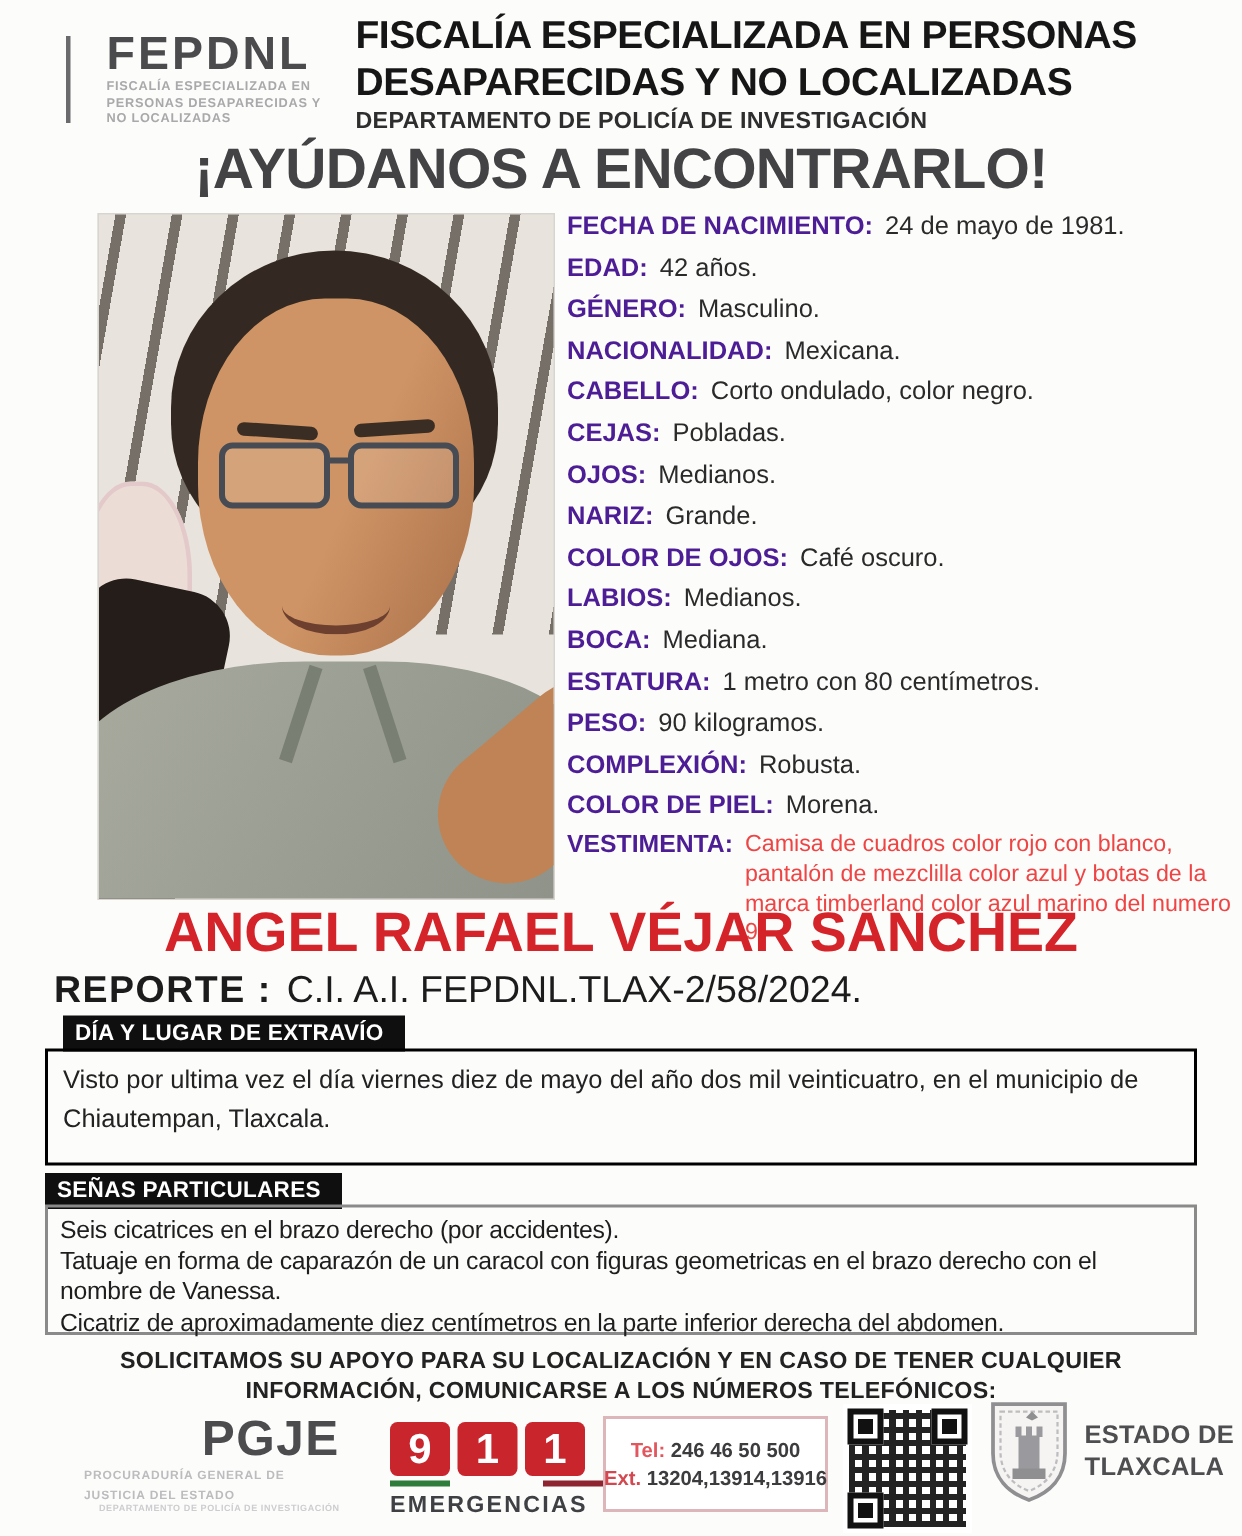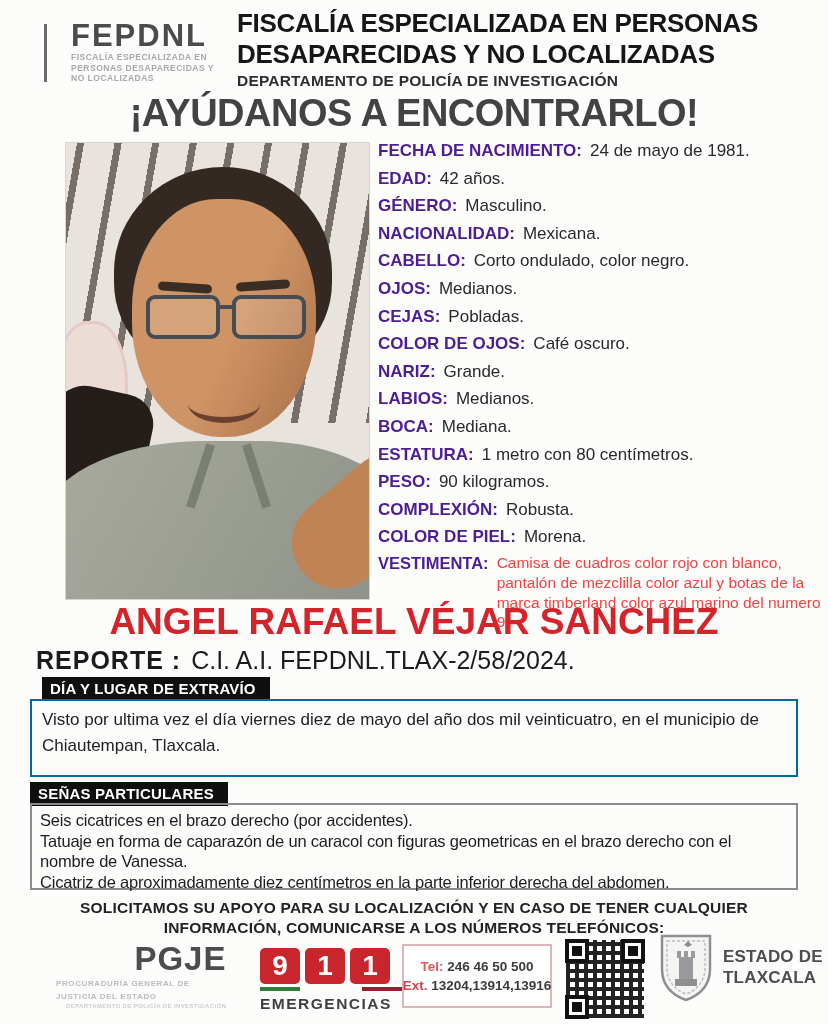--- a/index.html
+++ b/index.html
@@ -57,21 +57,21 @@
   .person-name{position:absolute;left:0;right:0;top:601px;text-align:center;font-size:37px;
                font-weight:bold;color:#d5232a;}
   .report{position:absolute;left:36px;top:646px;font-size:25px;color:#1c1c1c;}
   .report-label{font-weight:bold;letter-spacing:1px;}
   .report-value{font-weight:500;margin-left:10px;}
 
   
   .tag{position:absolute;background:#0f0f0f;color:#fff;font-size:15px;font-weight:bold;
        padding:3px 14px 4px 8px;letter-spacing:.2px;}
   .tag1{left:42px;top:677px;}
-  .box1{position:absolute;left:30px;top:699px;width:768px;height:78px;border:2px solid #0369a1;
+  .box1{position:absolute;left:30px;top:699px;width:768px;height:78px;border:2px solid #000000;
         padding:6px 10px;box-sizing:border-box;font-size:17px;line-height:26px;color:#222;}
   .tag2{left:30px;top:782px;}
   .box2{position:absolute;left:30px;top:803px;width:768px;height:87px;border:2px solid #8a8a8a;
         padding:5px 8px;box-sizing:border-box;font-size:16.5px;line-height:20.6px;color:#1e1e1e;
         letter-spacing:-.2px;}
   .box2 p{margin:0;}
 
   
   .notice{position:absolute;left:0;right:0;top:898px;text-align:center;font-size:15.5px;
           font-weight:bold;color:#222;line-height:19.5px;letter-spacing:.2px;}
@@ -145,24 +145,24 @@
     <div class="collar-r"></div>
     <div class="arm"></div>
   </div>
 
   <div class="fields">
     <div class="frow"><span class="flabel">FECHA DE NACIMIENTO:</span><span>24 de mayo de 1981.</span></div>
     <div class="frow"><span class="flabel">EDAD:</span><span>42 años.</span></div>
     <div class="frow"><span class="flabel">GÉNERO:</span><span>Masculino.</span></div>
     <div class="frow"><span class="flabel">NACIONALIDAD:</span><span>Mexicana.</span></div>
     <div class="frow"><span class="flabel">CABELLO:</span><span>Corto ondulado, color negro.</span></div>
+    <div class="frow"><span class="flabel">CEJAS:</span><span>Pobladas.</span></div>
     <div class="frow"><span class="flabel">OJOS:</span><span>Medianos.</span></div>
-    <div class="frow"><span class="flabel">CEJAS:</span><span>Pobladas.</span></div>
+    <div class="frow"><span class="flabel">NARIZ:</span><span>Grande.</span></div>
     <div class="frow"><span class="flabel">COLOR DE OJOS:</span><span>Café oscuro.</span></div>
-    <div class="frow"><span class="flabel">NARIZ:</span><span>Grande.</span></div>
     <div class="frow"><span class="flabel">LABIOS:</span><span>Medianos.</span></div>
     <div class="frow"><span class="flabel">BOCA:</span><span>Mediana.</span></div>
     <div class="frow"><span class="flabel">ESTATURA:</span><span>1 metro con 80 centímetros.</span></div>
     <div class="frow"><span class="flabel">PESO:</span><span>90 kilogramos.</span></div>
     <div class="frow"><span class="flabel">COMPLEXIÓN:</span><span>Robusta.</span></div>
     <div class="frow"><span class="flabel">COLOR DE PIEL:</span><span>Morena.</span></div>
     <div class="frow fvest">
         <span class="flabel">VESTIMENTA:</span>
         <span class="fvalue">Camisa de cuadros color rojo con blanco, pantalón de mezclilla color azul y botas de la marca timberland  color azul marino del numero 9.</span>
       </div>

